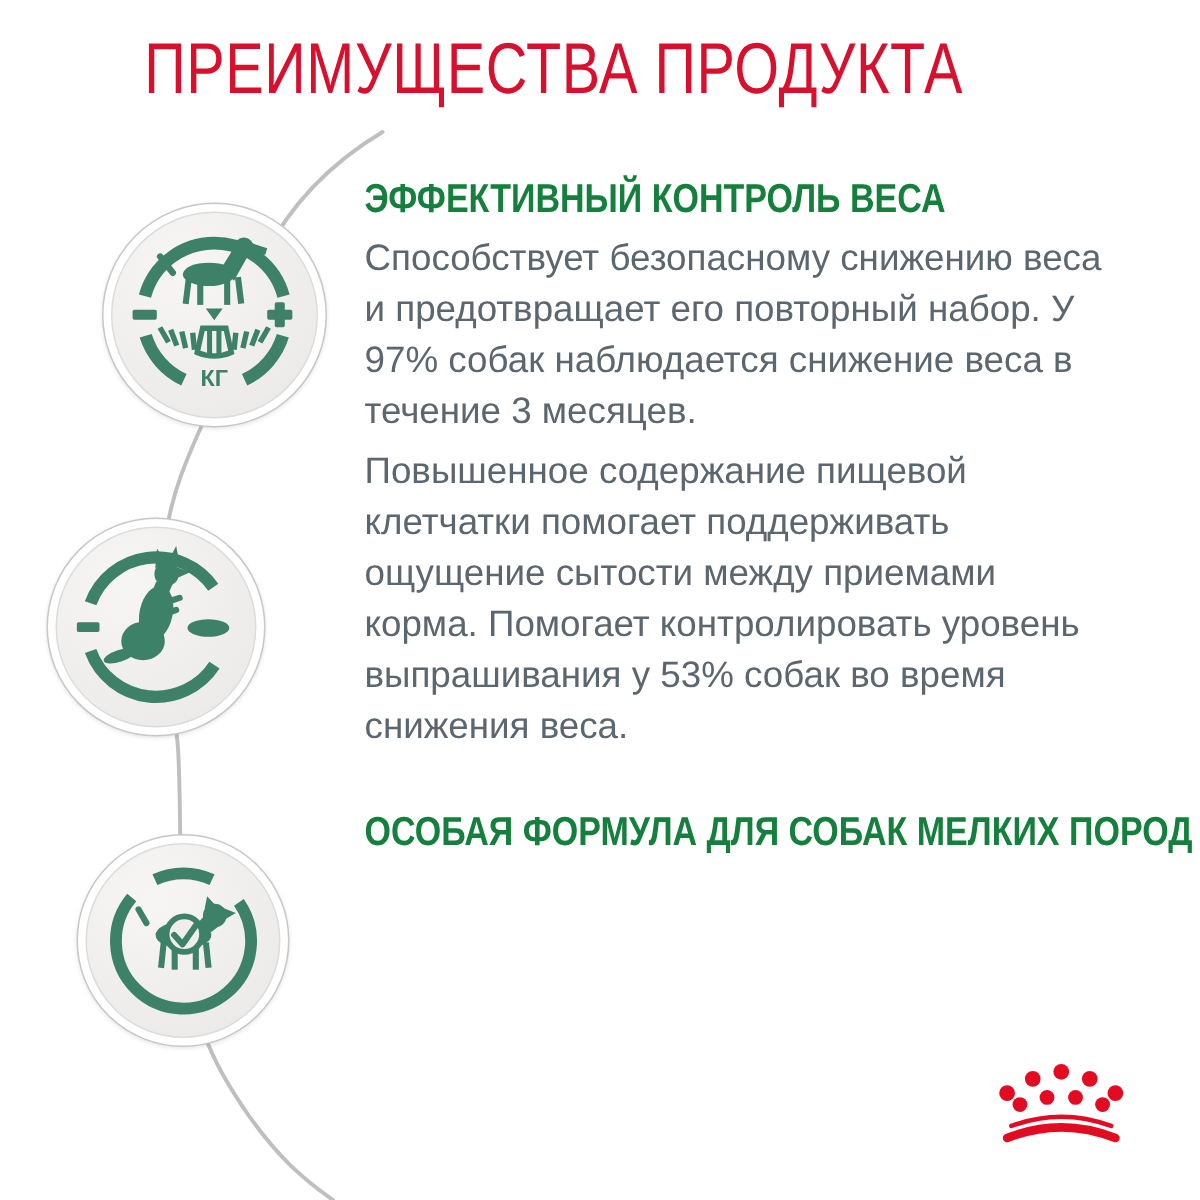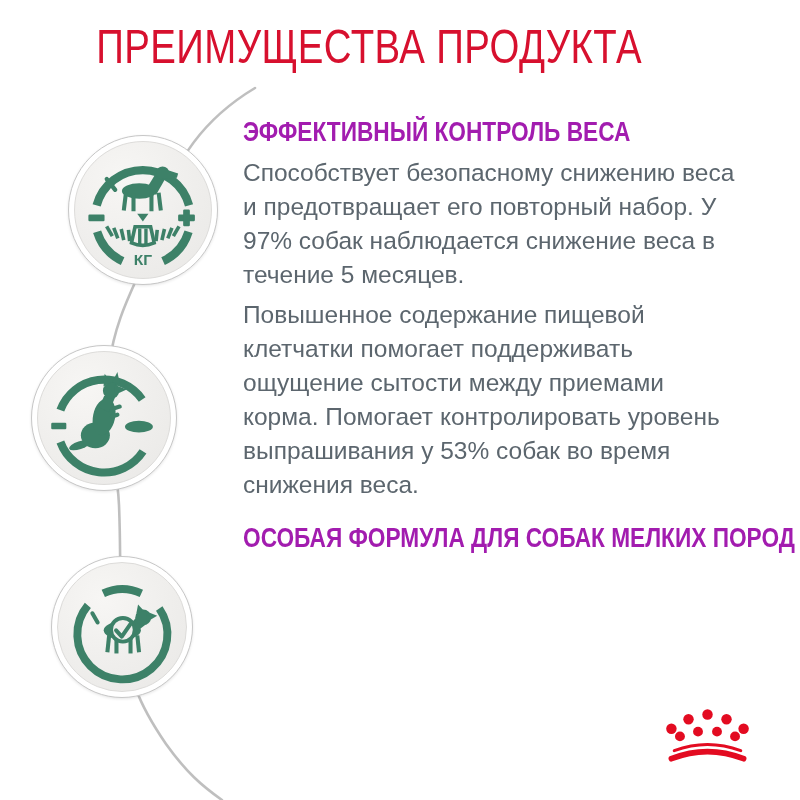--- a/index.html
+++ b/index.html
@@ -14,33 +14,33 @@
   }
   .page-title .squeeze{display:inline-block;transform:scaleX(0.80);transform-origin:center;letter-spacing:0.5px;}
   
   .connector{position:absolute;left:0;top:0;z-index:1;}
   
   .badge{position:absolute;z-index:2;border-radius:50%;background:#fff;
          border:1.5px solid #c7c7c7;box-shadow:0 1px 3px rgba(0,0,0,0.10);}
   .badge .inner{
     position:absolute;inset:5px;border-radius:50%;
     background:radial-gradient(circle at 35% 28%, #f7f6f4 0%, #efeeec 55%, #e9e8e6 100%);
-    border:1px solid #dddcda;display:flex;align-items:flex-end;justify-content:center;
+    border:1px solid #dddcda;display:flex;align-items:center;justify-content:center;
   }
   .badge svg{width:88%;height:88%;}
   #badge-1{left:68px;top:135px;width:148px;height:148px;}
   #badge-2{left:31px;top:345px;width:144px;height:144px;}
   #badge-3{left:51px;top:556px;width:140px;height:140px;}
   
   .benefit{position:absolute;left:243px;width:515px;z-index:3;}
   #benefit-1{top:118px;}
   #benefit-2{top:298px;}
-  #benefit-3{top:524px;}
+  #benefit-3{top:540px;}
   .benefit h2{
-    margin:0 0 9px 0;color:#a21caf;font-size:27px;font-weight:bold;line-height:29px;white-space:nowrap;
+    margin:0 0 9px 0;color:#15803d;font-size:27px;font-weight:bold;line-height:29px;white-space:nowrap;
   }
   .benefit h2 .squeeze{display:inline-block;transform:scaleX(0.84);transform-origin:left center;}
   .benefit p{
     margin:0;color:#5C666E;font-size:24.5px;line-height:34px;white-space:pre-line;
   }
   
   .crown{position:absolute;left:660px;top:702px;width:95px;height:64px;z-index:2;}
 </style>
 </head>
 <body>
@@ -173,21 +173,21 @@
     </div>
   </div>
 
   <section class="benefit" id="benefit-1">
     <h2>
       <span class="squeeze">ЭФФЕКТИВНЫЙ КОНТРОЛЬ ВЕСА</span>
     </h2>
     <p>Способствует безопасному снижению веса
 и предотвращает его повторный набор. У
 97% собак наблюдается снижение веса в
-течение 5 месяцев.</p>
+течение 3 месяцев.</p>
   </section>
 
   <section class="benefit" id="benefit-2">
     <p>Повышенное содержание пищевой
 клетчатки помогает поддерживать
 ощущение сытости между приемами
 корма. Помогает контролировать уровень
 выпрашивания у 53% собак во время
 снижения веса.</p>
   </section>

